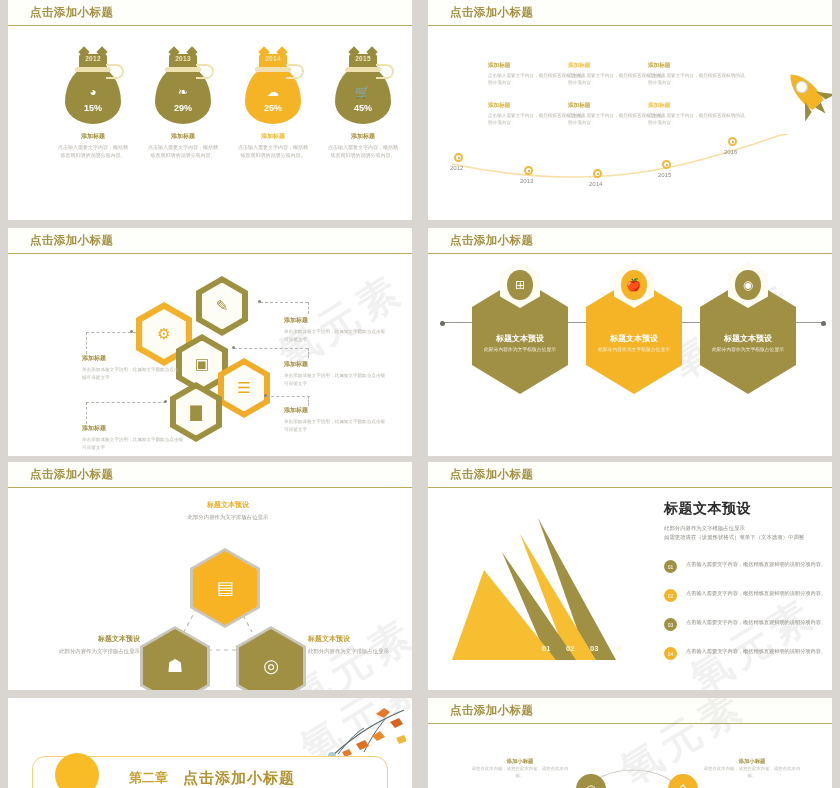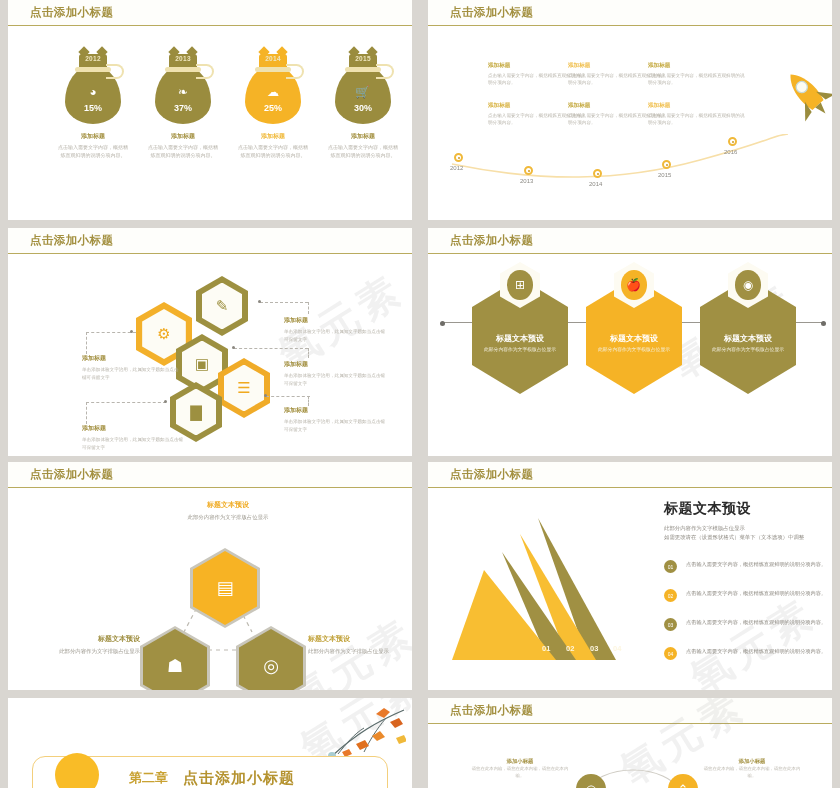--- a/index.html
+++ b/index.html
@@ -189,21 +189,21 @@
           <div class="bag-txt">点击输入需要文字内容，概括精炼直观鲜明的说明分项内容。</div>
         </div>
 
         <div class="bag-col" style="left:128px;">
           <div class="bag-wrap">
             <div class="bag-body" style="background:#9a8c3e;"></div>
             <div class="bag-neck" style="background:#9a8c3e;"></div>
             <div class="bag-tie"></div>
             <div class="bag-year">2013</div>
             <div class="bag-icon">❧</div>
-            <div class="bag-pct">37%</div>
+            <div class="bag-pct">29%</div>
           </div>
           <div class="bag-cap" style="color:#a39040;">添加标题</div>
           <div class="bag-txt">点击输入需要文字内容，概括精炼直观鲜明的说明分项内容。</div>
         </div>
 
         <div class="bag-col" style="left:218px;">
           <div class="bag-wrap">
             <div class="bag-body" style="background:#f5b326;"></div>
             <div class="bag-neck" style="background:#f5b326;"></div>
             <div class="bag-tie"></div>
@@ -215,21 +215,21 @@
           <div class="bag-txt">点击输入需要文字内容，概括精炼直观鲜明的说明分项内容。</div>
         </div>
 
         <div class="bag-col" style="left:308px;">
           <div class="bag-wrap">
             <div class="bag-body" style="background:#9a8c3e;"></div>
             <div class="bag-neck" style="background:#9a8c3e;"></div>
             <div class="bag-tie"></div>
             <div class="bag-year">2015</div>
             <div class="bag-icon">🛒</div>
-            <div class="bag-pct">30%</div>
+            <div class="bag-pct">45%</div>
           </div>
           <div class="bag-cap" style="color:#a39040;">添加标题</div>
           <div class="bag-txt">点击输入需要文字内容，概括精炼直观鲜明的说明分项内容。</div>
         </div>
 
       </div>
     </div>
   </div>
 
   <div class="slide" style="left:428px;top:0;width:404px;height:220px;">

